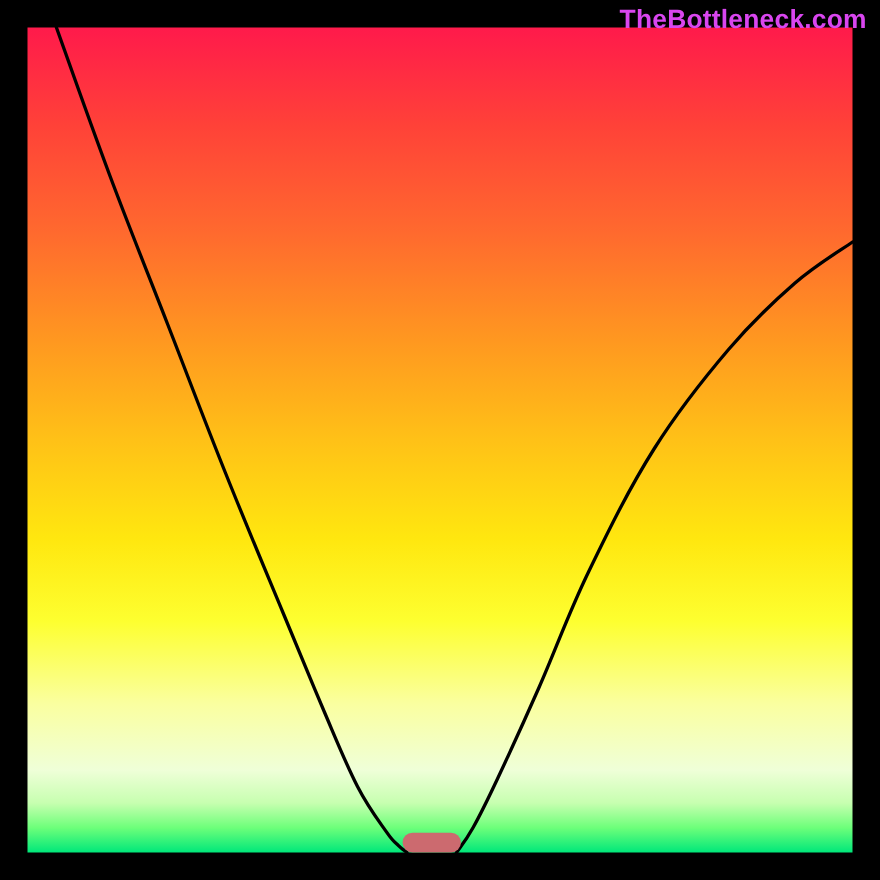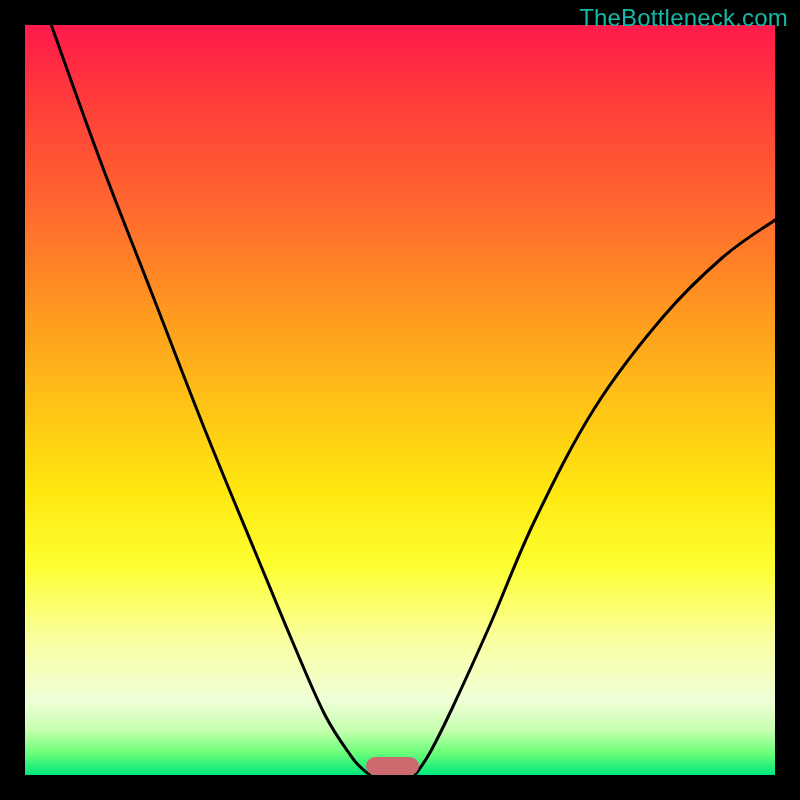--- a/index.html
+++ b/index.html
@@ -30,23 +30,23 @@
       #efffd8 90%,
       #c7ffb0 94%,
       #6dff7a 97%,
       #00e77a 100%
     );
   }
   .watermark {
     position: absolute;
     top: 4px;
     right: 12px;
-    color: #14b8a6;
+    color: #d946ef;
     font-size: 24px;
-    font-weight: 400;
+    font-weight: 700;
     letter-spacing: 0.2px;
     user-select: none;
   }
   .marker {
     position: absolute;
     width: 52px;
     height: 18px;
     border-radius: 9px;
     background: #cc6a6f;
   }

